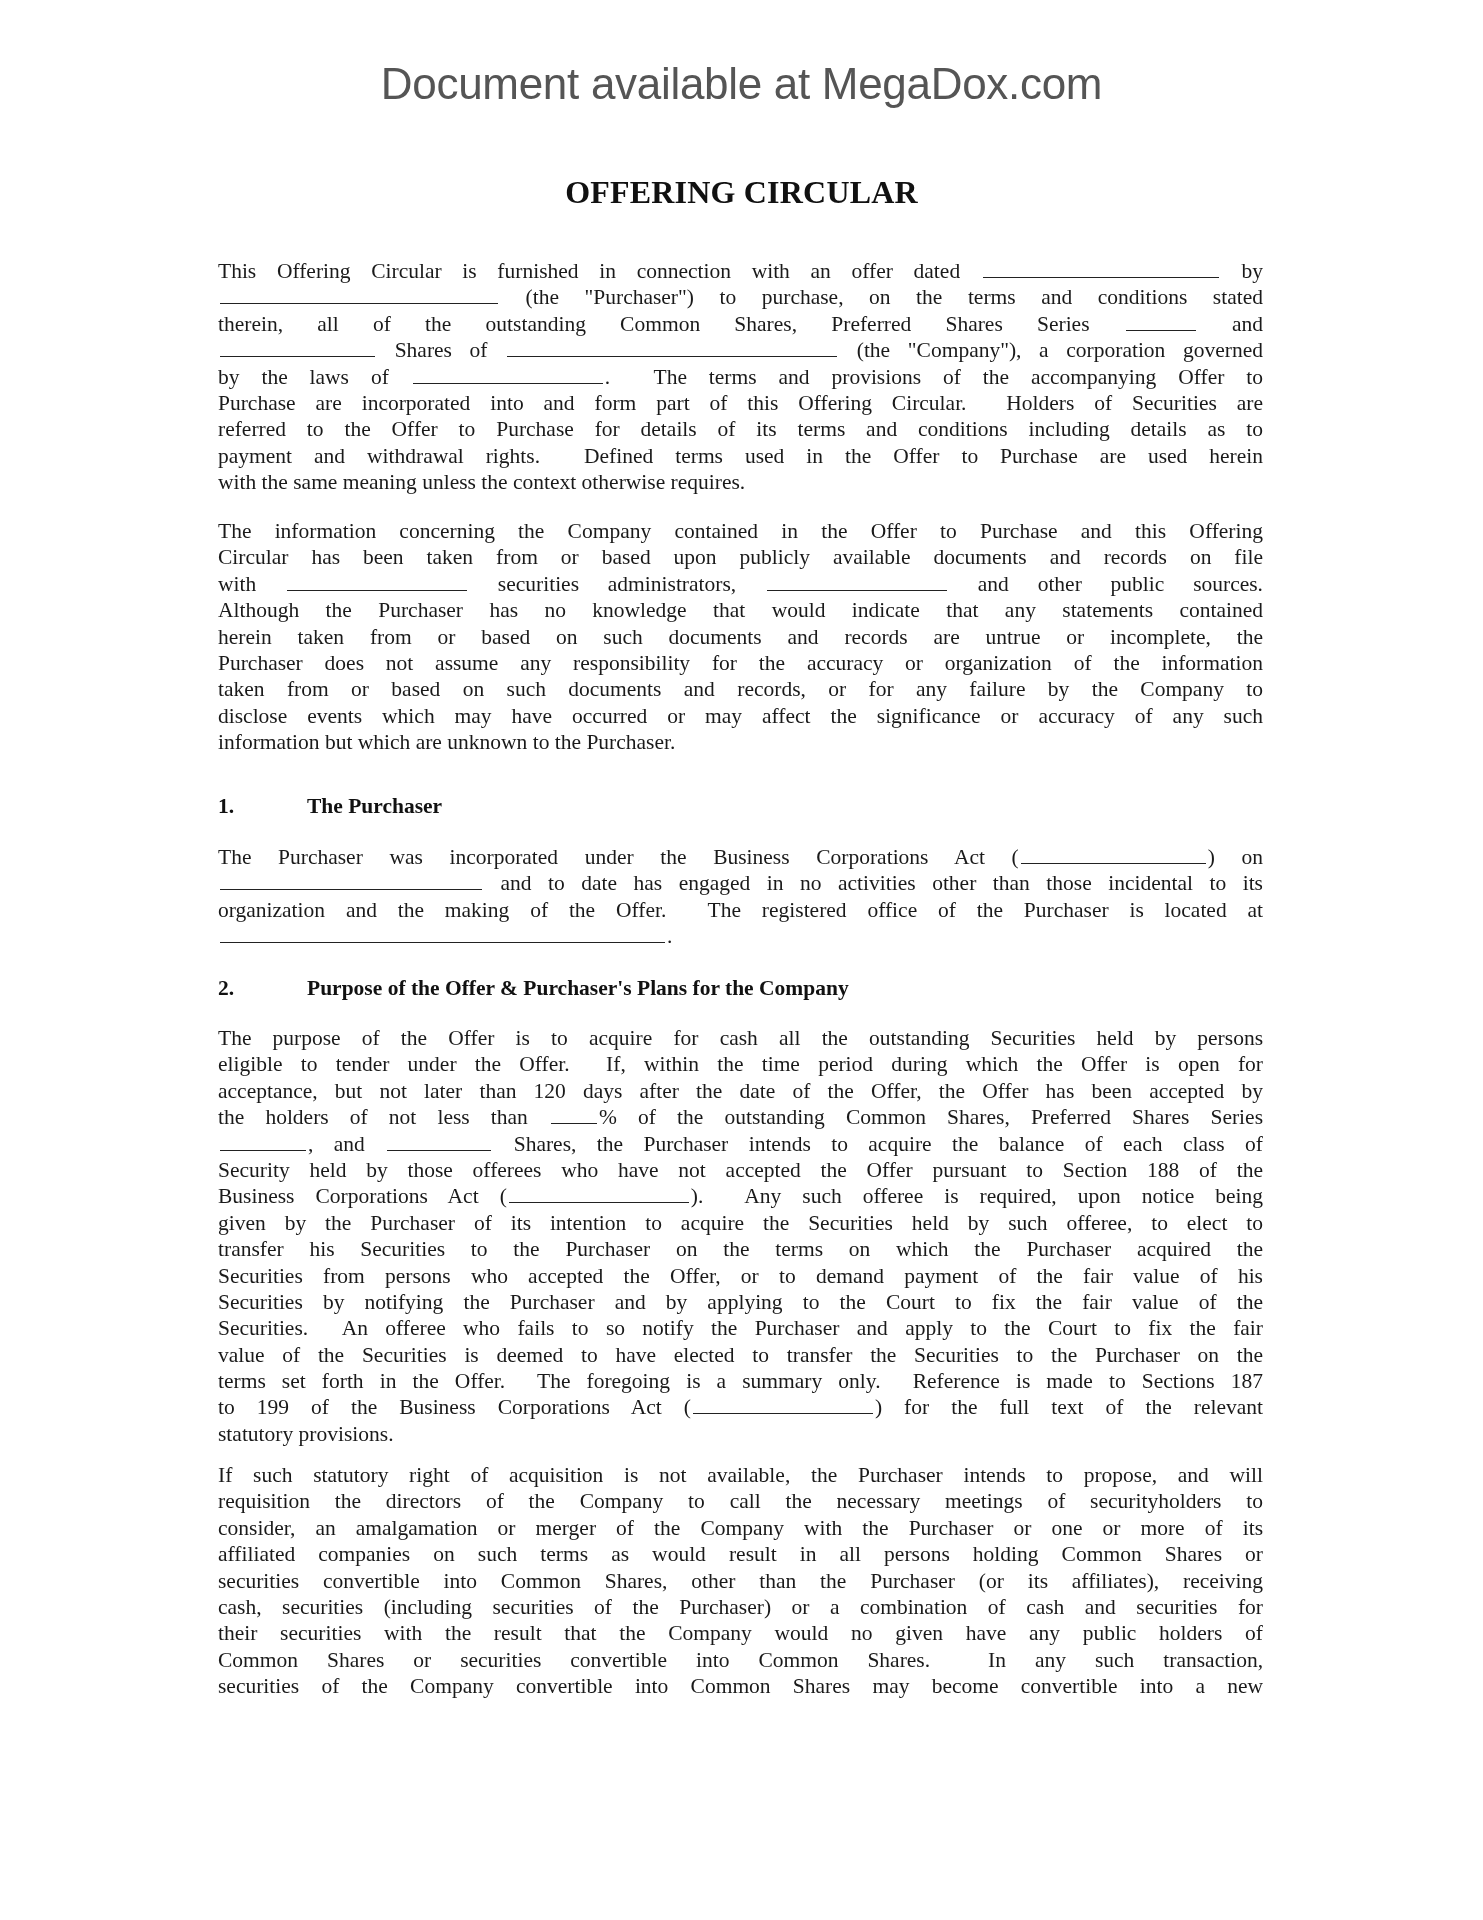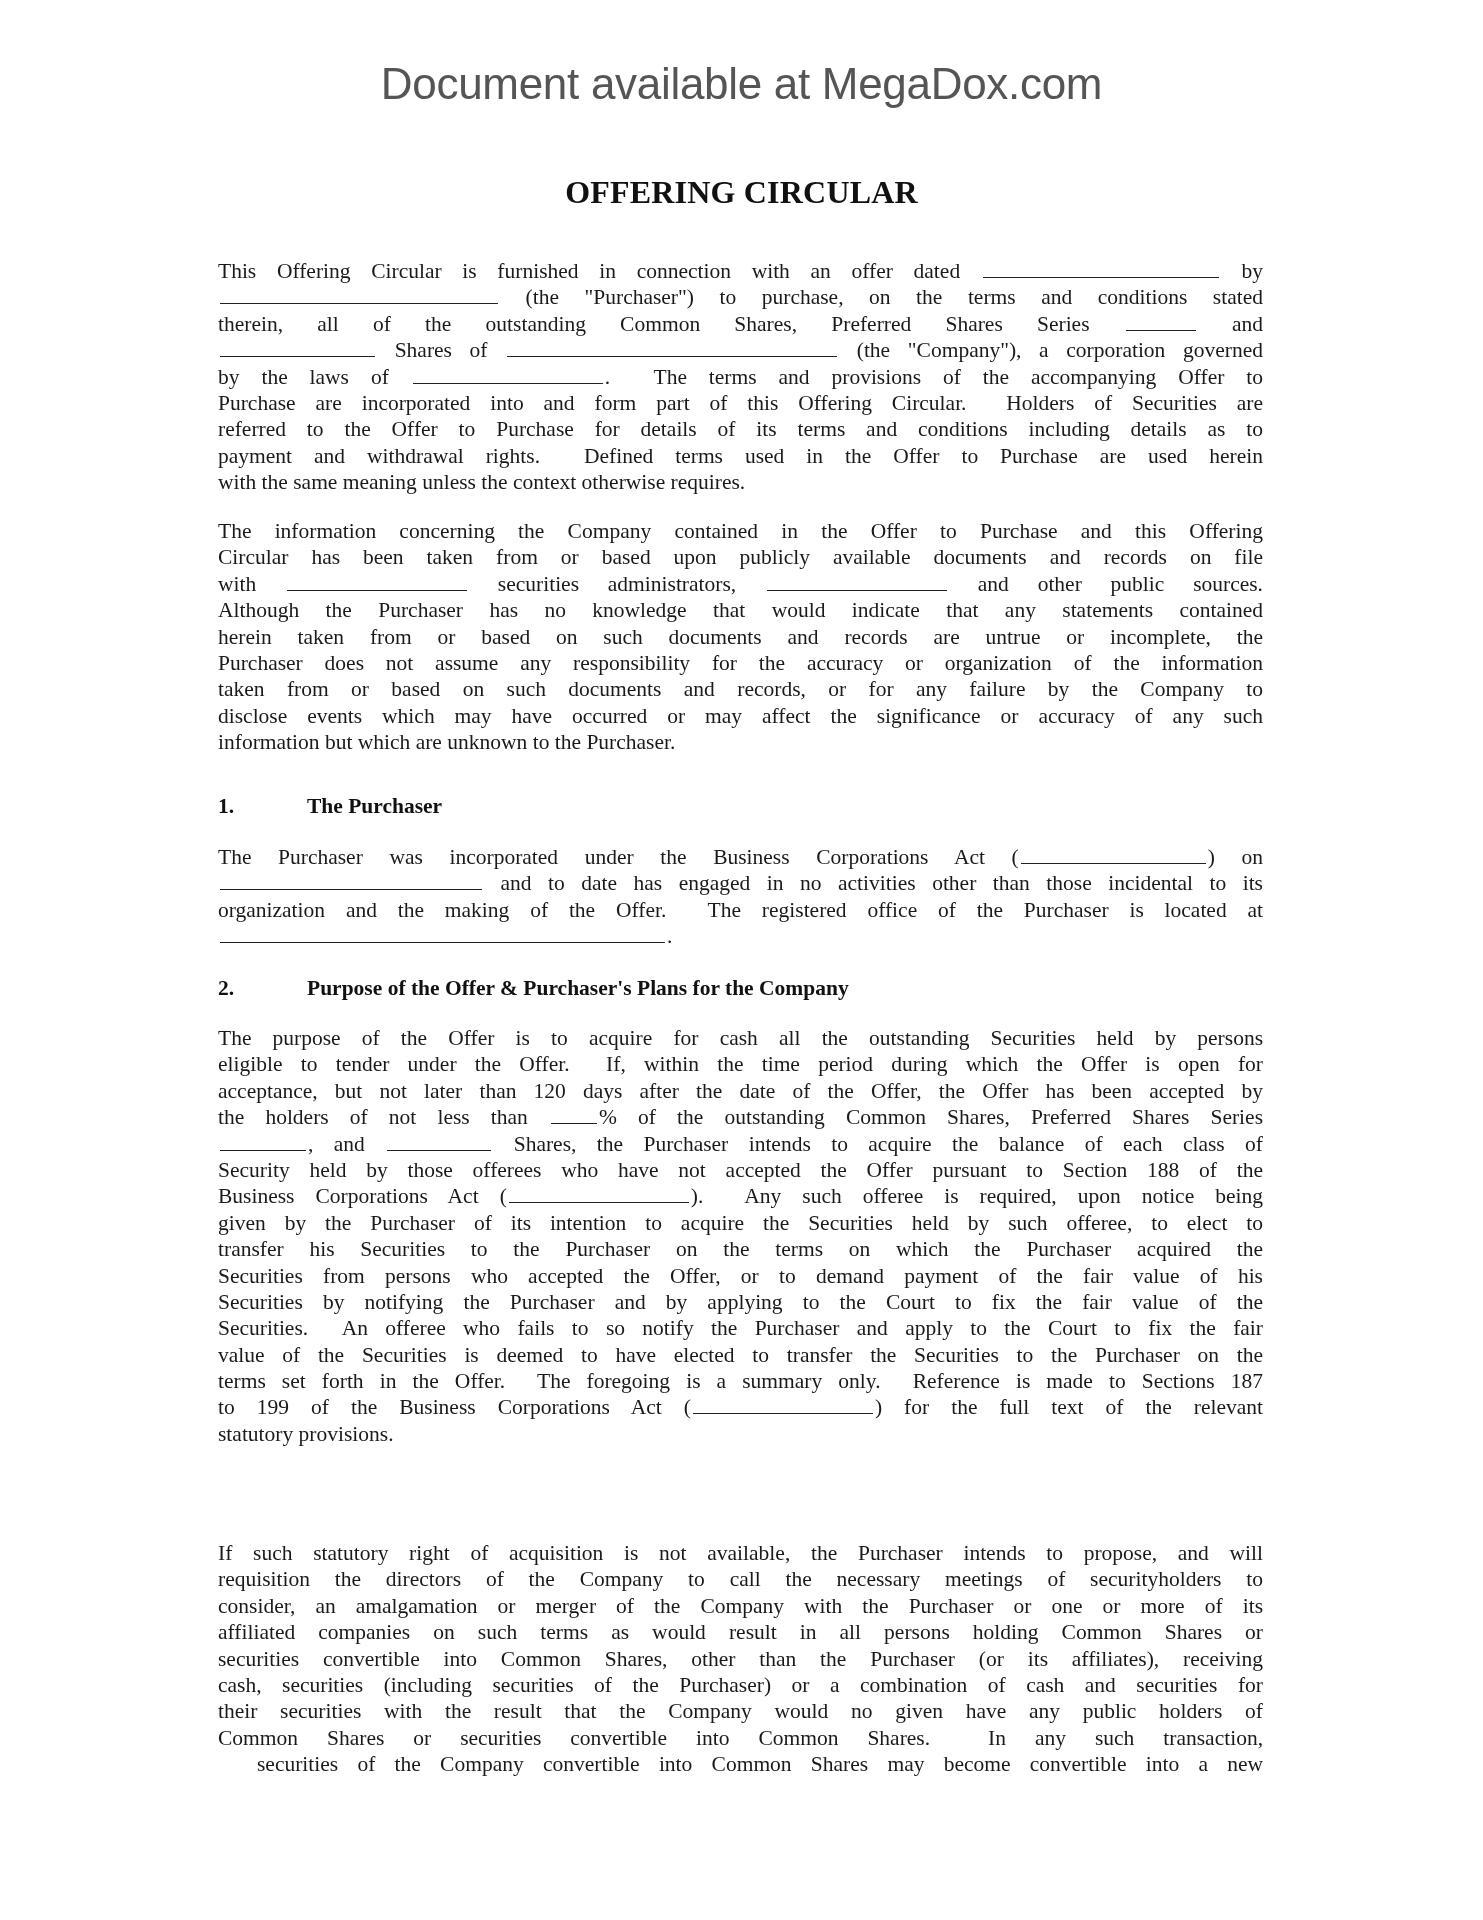--- a/index.html
+++ b/index.html
@@ -95,24 +95,24 @@
       <div class="line" style="white-space: normal;"><span style="white-space: pre;"><span>given by the Purchaser of its intention to acquire the Securities held by such offeree, to elect to</span></span></div>
       <div class="line" style="white-space: normal;"><span style="white-space: pre;"><span>transfer his Securities to the Purchaser on the terms on which the Purchaser acquired the</span></span></div>
       <div class="line" style="white-space: normal;"><span style="white-space: pre;"><span>Securities from persons who accepted the Offer, or to demand payment of the fair value of his</span></span></div>
       <div class="line" style="white-space: normal;"><span style="white-space: pre;"><span>Securities by notifying the Purchaser and by applying to the Court to fix the fair value of the</span></span></div>
       <div class="line" style="white-space: normal;"><span style="white-space: pre;"><span>Securities.  An offeree who fails to so notify the Purchaser and apply to the Court to fix the fair</span></span></div>
       <div class="line" style="white-space: normal;"><span style="white-space: pre;"><span>value of the Securities is deemed to have elected to transfer the Securities to the Purchaser on the</span></span></div>
       <div class="line" style="white-space: normal;"><span style="white-space: pre;"><span>terms set forth in the Offer.  The foregoing is a summary only.  Reference is made to Sections 187</span></span></div>
       <div class="line" style="white-space: normal;"><span style="white-space: pre;"><span>to 199 of the Business Corporations Act (</span><span class="blank" style="width: 180px;"></span><span>) for the full text of the relevant</span></span></div>
       <div class="line last" style="white-space: normal;"><span style="white-space: pre;"><span>statutory provisions.</span></span></div>
     </div>
-    <div class="para" style="top: 1540px;">
+    <div class="para" style="top: 1462px;">
       <div class="line" style="white-space: normal;"><span style="white-space: pre;"><span>If such statutory right of acquisition is not available, the Purchaser intends to propose, and will</span></span></div>
       <div class="line" style="white-space: normal;"><span style="white-space: pre;"><span>requisition the directors of the Company to call the necessary meetings of securityholders to</span></span></div>
       <div class="line" style="white-space: normal;"><span style="white-space: pre;"><span>consider, an amalgamation or merger of the Company with the Purchaser or one or more of its</span></span></div>
       <div class="line" style="white-space: normal;"><span style="white-space: pre;"><span>affiliated companies on such terms as would result in all persons holding Common Shares or</span></span></div>
       <div class="line" style="white-space: normal;"><span style="white-space: pre;"><span>securities convertible into Common Shares, other than the Purchaser (or its affiliates), receiving</span></span></div>
       <div class="line" style="white-space: normal;"><span style="white-space: pre;"><span>cash, securities (including securities of the Purchaser) or a combination of cash and securities for</span></span></div>
       <div class="line" style="white-space: normal;"><span style="white-space: pre;"><span>their securities with the result that the Company would no given have any public holders of</span></span></div>
       <div class="line" style="white-space: normal;"><span style="white-space: pre;"><span>Common Shares or securities convertible into Common Shares.  In any such transaction,</span></span></div>
-      <div class="line" style="white-space: normal; margin-left: 39px;"><span style="white-space: pre;"><span>securities of the Company convertible into Common Shares may become convertible into a new</span></span></div>
+      <div class="line" style="white-space: normal;"><span style="white-space: pre;"><span>securities of the Company convertible into Common Shares may become convertible into a new</span></span></div>
     </div>
   </div>
 
 </body></html>

